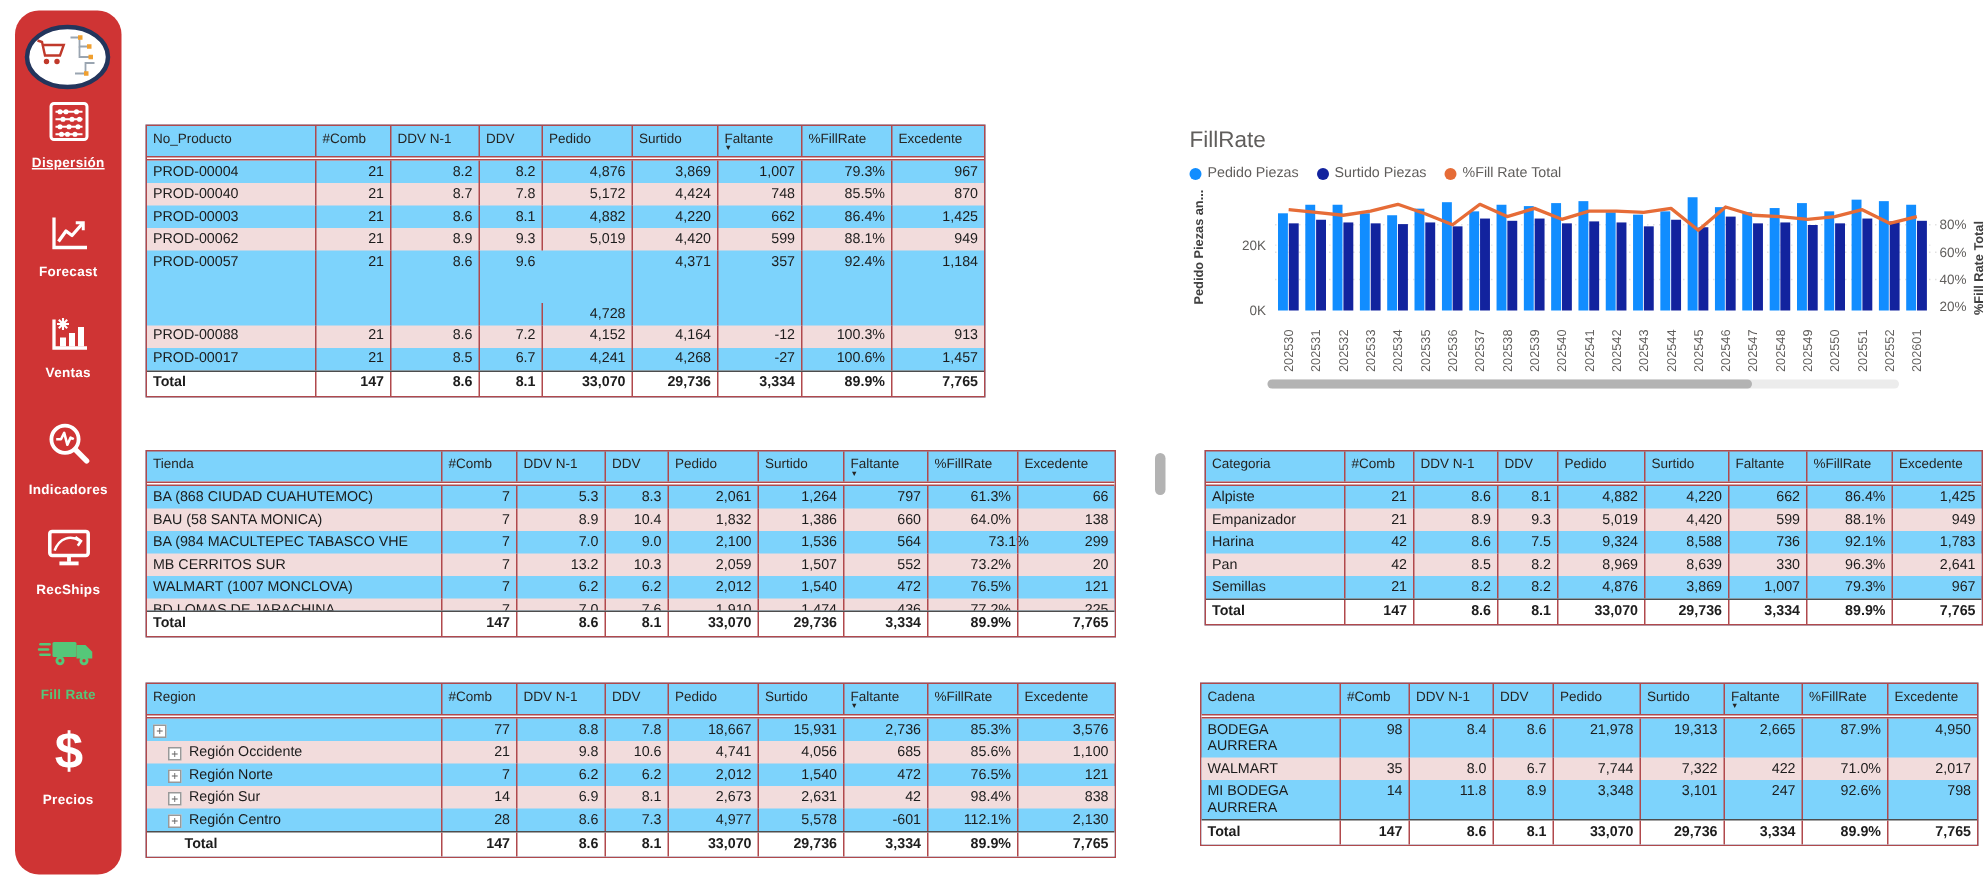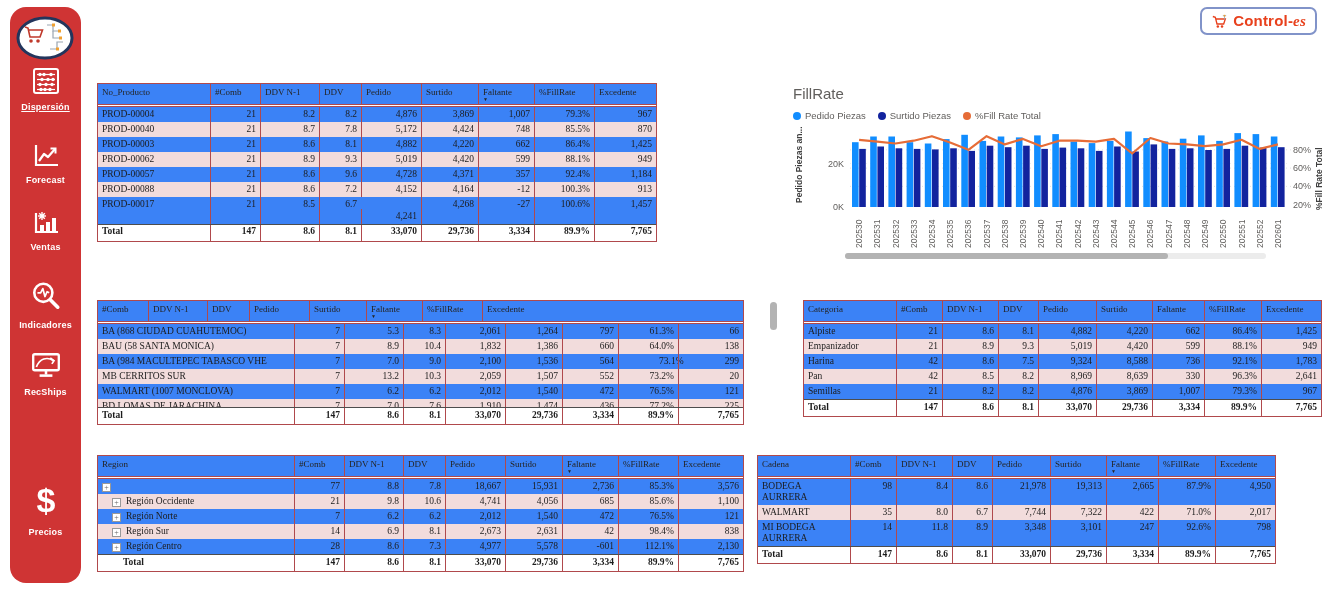--- a/index.html
+++ b/index.html
@@ -12,21 +12,21 @@
   .nav-item .lbl{font-size:9px;font-weight:bold;display:block;margin-top:1px;letter-spacing:.2px;}
   .nav-item.wavy .lbl{text-decoration:underline;}
   .nav-item.active .lbl{color:#55c779;}
 
   
   .brand{position:absolute;right:6px;top:7px;height:24px;border:2px solid #8193c9;border-radius:7px;background:#fff;display:flex;align-items:center;padding:0 9px;gap:5px;}
   .brand-text{font-size:15px;font-weight:bold;color:#e8401c;letter-spacing:.2px;}
   .brand-text .it{font-style:italic;font-family:"Liberation Serif",serif;}
 
   
-  .pbitable{position:absolute;background:#3b82f6;border:1.5px solid #b0494c;color:#1c1c1c;font-family:Liberation Serif, serif;}
+  .pbitable{position:absolute;background:#7dd3fc;border:1.5px solid #b0494c;color:#1c1c1c;}
   .thead{display:flex;}
   .hcell{box-sizing:border-box;padding:3px 4px 1px;font-size:9px;color:#252423;border-left:1px solid #b0494c;min-height:20px;}
   .hcell:first-child{border-left:none;}
   .sortarrow{display:block;font-size:5px;line-height:5px;color:#252423;}
   .dbl{height:1px;background:#fff;border-top:1px solid #b0494c;border-bottom:1px solid #b0494c;}
   .tbody{}
   .tclip{overflow:hidden;}
   .trow{display:flex;min-height:15px;font-size:9.5px;}
   .tbody .trow:nth-child(even),.tclip .trow:nth-child(even){background:#f2dcdc;}
   .cell{box-sizing:border-box;padding:1.5px 4px;border-left:1px solid #b0494c;line-height:11.5px;}
@@ -141,42 +141,47 @@
 
     <div class="nav-item" style="top:270px">
       <svg width="32" height="38" viewBox="0 0 30 30">
         <circle cx="12.5" cy="12" r="8.5" fill="none" stroke="#fff" stroke-width="2.4"></circle>
         <polyline points="7,12 10,12 12,8 14,15.5 16,11 18,12" fill="none" stroke="#fff" stroke-width="1.6" stroke-linejoin="round"></polyline>
         <line x1="19" y1="18.5" x2="26" y2="25.5" stroke="#fff" stroke-width="3.4" stroke-linecap="round"></line>
       </svg>
       <span class="lbl">Indicadores</span>
     </div>
 
+    <div class="nav-item active" style="top:413px">
+      <svg width="42" height="32" viewBox="0 0 42 30">
+        <g fill="#55c779">
+          <rect x="10" y="7" width="16" height="10" rx="1"></rect>
+          <path d="M26,9 h6 l4.5,4.5 v4.5 h-10.5 z"></path>
+          <circle cx="15" cy="19.5" r="3"></circle>
+            <circle cx="31" cy="19.5" r="3"></circle>
+        </g>
+        <circle cx="15" cy="19.5" r="1.1" fill="#cf3434"></circle>
+          <circle cx="31" cy="19.5" r="1.1" fill="#cf3434"></circle>
+        <g stroke="#55c779" stroke-width="1.8" stroke-linecap="round">
+          <line x1="2" y1="8.5" x2="8" y2="8.5"></line>
+            <line x1="1" y1="12" x2="7" y2="12"></line>
+            <line x1="2" y1="15.5" x2="8" y2="15.5"></line>
+        </g>
+      </svg>
+      <span class="lbl">Fill Rate</span>
+    </div>
 
     <div class="nav-item" style="top:473px">
       <svg width="30" height="42" viewBox="0 0 30 42">
         <text x="15" y="32" text-anchor="middle" font-size="34" font-weight="bold" fill="#fff" font-family="Liberation Sans, sans-serif">$</text>
       </svg>
       <span class="lbl">Precios</span>
     </div>
   </div>
 
-  <div class="brand">
-    <svg width="17" height="15" viewBox="0 0 20 18">
-      <path d="M2,3 l3,1 l2,8 h8 l2,-6 h-11" fill="none" stroke="#e8401c" stroke-width="1.6"></path>
-      <circle cx="8" cy="15" r="1.5" fill="#e8401c"></circle>
-        <circle cx="13" cy="15" r="1.5" fill="#e8401c"></circle>
-      <g stroke="#9aa5b1" stroke-width="1">
-          <line x1="14" y1="2" x2="18" y2="2"></line>
-          <line x1="16" y1="2" x2="16" y2="7"></line>
-        </g>
-      <rect x="15" y="1" width="2" height="2" fill="#f0a030"></rect>
-    </svg>
-    <span class="brand-text"><span>Control-</span><span class="it">es</span></span>
-  </div>
 
   <div class="pbitable" style="left:97px;top:83px;width:558px">
       <div class="thead">
         <div class="hcell" style="width: 112px;"><span>No_Producto</span></div>
         <div class="hcell" style="width: 50px;"><span>#Comb</span></div>
         <div class="hcell" style="width: 59px;"><span>DDV N-1</span></div>
         <div class="hcell" style="width: 42px;"><span>DDV</span></div>
         <div class="hcell" style="width: 60px;"><span>Pedido</span></div>
         <div class="hcell" style="width: 57px;"><span>Surtido</span></div>
         <div class="hcell" style="width: 56px;"><span>Faltante</span><span class="sortarrow">▼</span></div>
@@ -227,21 +232,21 @@
           <div class="cell num" style="width: 57px;">4,420</div>
           <div class="cell num" style="width: 56px;">599</div>
           <div class="cell num" style="width: 60px;">88.1%</div>
           <div class="cell num" style="width: 62px;">949</div>
         </div>
         <div class="trow">
           <div class="cell" style="width: 112px;">PROD-00057</div>
           <div class="cell num" style="width: 50px;">21</div>
           <div class="cell num" style="width: 59px;">8.6</div>
           <div class="cell num" style="width: 42px;">9.6</div>
-          <div class="cell num" style="width: 60px;">4,728</div>
+          <div class="cell num" style="width: 60px; margin-top: 35px;">4,728</div>
           <div class="cell num" style="width: 57px;">4,371</div>
           <div class="cell num" style="width: 56px;">357</div>
           <div class="cell num" style="width: 60px;">92.4%</div>
           <div class="cell num" style="width: 62px;">1,184</div>
         </div>
         <div class="trow">
           <div class="cell" style="width: 112px;">PROD-00088</div>
           <div class="cell num" style="width: 50px;">21</div>
           <div class="cell num" style="width: 59px;">8.6</div>
           <div class="cell num" style="width: 42px;">7.2</div>
@@ -249,41 +254,42 @@
           <div class="cell num" style="width: 57px;">4,164</div>
           <div class="cell num" style="width: 56px;">-12</div>
           <div class="cell num" style="width: 60px;">100.3%</div>
           <div class="cell num" style="width: 62px;">913</div>
         </div>
         <div class="trow">
           <div class="cell" style="width: 112px;">PROD-00017</div>
           <div class="cell num" style="width: 50px;">21</div>
           <div class="cell num" style="width: 59px;">8.5</div>
           <div class="cell num" style="width: 42px;">6.7</div>
-          <div class="cell num" style="width: 60px; margin-top: 12px;">4,241</div>
+          <div class="cell num" style="width: 60px;">4,241</div>
           <div class="cell num" style="width: 57px;">4,268</div>
           <div class="cell num" style="width: 56px;">-27</div>
           <div class="cell num" style="width: 60px;">100.6%</div>
           <div class="cell num" style="width: 62px;">1,457</div>
         </div>
       </div>
       <div class="trow total">
         <div class="cell" style="width: 112px;">Total</div>
         <div class="cell num" style="width: 50px;">147</div>
         <div class="cell num" style="width: 59px;">8.6</div>
         <div class="cell num" style="width: 42px;">8.1</div>
         <div class="cell num" style="width: 60px;">33,070</div>
         <div class="cell num" style="width: 57px;">29,736</div>
         <div class="cell num" style="width: 56px;">3,334</div>
         <div class="cell num" style="width: 60px;">89.9%</div>
         <div class="cell num" style="width: 62px;">7,765</div>
       </div>
     </div>
   <div class="pbitable" style="left:97px;top:300px;width:645px">
       <div class="thead">
+        <div class="hcell" style="width: 196px;"><span>Tienda</span></div>
         <div class="hcell" style="width: 50px;"><span>#Comb</span></div>
         <div class="hcell" style="width: 59px;"><span>DDV N-1</span></div>
         <div class="hcell" style="width: 42px;"><span>DDV</span></div>
         <div class="hcell" style="width: 60px;"><span>Pedido</span></div>
         <div class="hcell" style="width: 57px;"><span>Surtido</span></div>
         <div class="hcell" style="width: 56px;"><span>Faltante</span><span class="sortarrow">▼</span></div>
         <div class="hcell" style="width: 60px;"><span>%FillRate</span></div>
         <div class="hcell" style="width: 65px;"><span>Excedente</span></div>
       </div>
       <div class="dbl"></div>
@@ -524,21 +530,21 @@
         <div class="cell num" style="width: 46px;">147</div>
         <div class="cell num" style="width: 56px;">8.6</div>
         <div class="cell num" style="width: 40px;">8.1</div>
         <div class="cell num" style="width: 58px;">33,070</div>
         <div class="cell num" style="width: 56px;">29,736</div>
         <div class="cell num" style="width: 52px;">3,334</div>
         <div class="cell num" style="width: 57px;">89.9%</div>
         <div class="cell num" style="width: 60px;">7,765</div>
       </div>
     </div>
-  <div class="pbitable" style="left:757px;top:455px;width:517px">
+  <div class="pbitable" style="left:800px;top:455px;width:517px">
       <div class="thead">
         <div class="hcell" style="width: 92px;"><span>Cadena</span></div>
         <div class="hcell" style="width: 46px;"><span>#Comb</span></div>
         <div class="hcell" style="width: 56px;"><span>DDV N-1</span></div>
         <div class="hcell" style="width: 40px;"><span>DDV</span></div>
         <div class="hcell" style="width: 58px;"><span>Pedido</span></div>
         <div class="hcell" style="width: 56px;"><span>Surtido</span></div>
         <div class="hcell" style="width: 52px;"><span>Faltante</span><span class="sortarrow">▼</span></div>
         <div class="hcell" style="width: 57px;"><span>%FillRate</span></div>
         <div class="hcell" style="width: 60px;"><span>Excedente</span></div>

